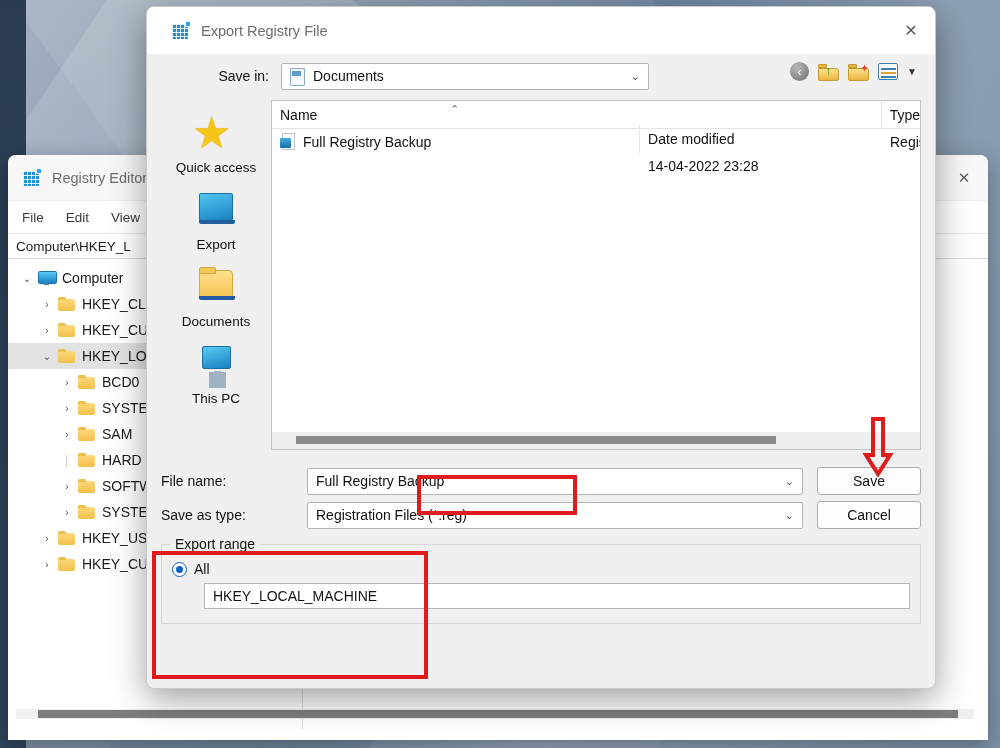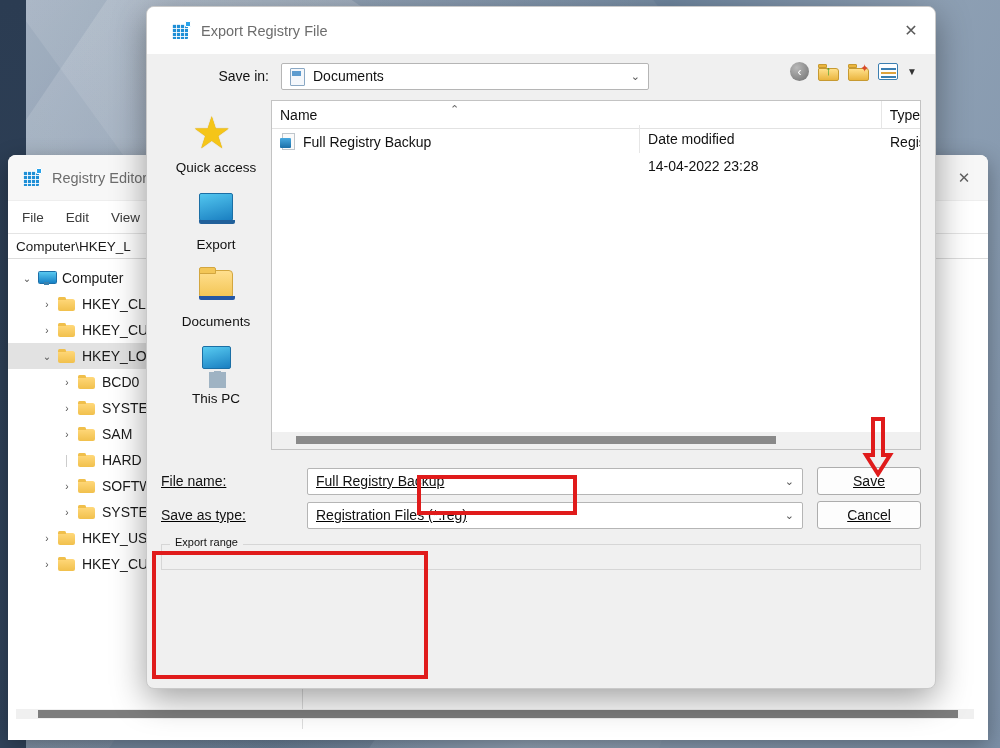--- a/index.html
+++ b/index.html
@@ -175,31 +175,31 @@
   .fl-row { display:flex; align-items:center; height:26px; font-size:14px; color:#111; }
   .fl-row .c { padding-left:8px; display:flex; align-items:center; height:26px; overflow:hidden; white-space:nowrap; }
   .regfile-ico { width:17px; height:18px; position:relative; margin-right:6px; flex:0 0 auto; }
   .regfile-ico .pg { position:absolute; left:2px; top:0; width:13px; height:17px;
      background:#fafafa; border:1px solid #bfc6cc; }
   .regfile-ico .bl { position:absolute; left:0px; top:5px; width:11px; height:10px;
      background:linear-gradient(180deg,#48a9e0,#1b6fa8); border-radius:1px; }
   .fl-hscroll { position:absolute; left:0; right:0; bottom:0; height:17px; background:#f0f0f0; }
   .fl-hscroll i { position:absolute; left:24px; top:4px; width:74%; height:8px; background:#8a8a8a; display:block; }
 
-  .form { margin-top:14px; padding-left:0;text-decoration:underline; }
+  .form { margin-top:14px; padding-left:0; }
   .frow { display:flex; align-items:center; height:34px; }
   .frow .lbl { width:146px; padding-left:0; font-size:14px; color:#111; }
   .frow .fld { flex:1; margin-right:14px; }
   .btn { width:104px; height:28px; background:#fdfdfd; border:1px solid #adadad; border-radius:3px;
      font-size:14px; color:#111; display:flex; align-items:center; justify-content:center; }
 
   .grp { margin:12px 0 0 0; border:1px solid #d6d6d6; background:#f0f0f0; position:relative;
      padding:10px 10px 14px 10px; }
   .grp .legend { position:absolute; top:-9px; left:8px; background:#f0f0f0; padding:0 5px;
-     font-size:11px; color:#111; }
+     font-size:14px; color:#111; }
   .radio-row { display:flex; align-items:center; height:28px; font-size:14px; color:#111; }
   .radio { width:15px; height:15px; border-radius:50%; border:1px solid #6f6f6f; background:#fff;
      margin-right:7px; position:relative; flex:0 0 auto; }
   .radio.on { border:1px solid #0a62c0; background:#fff; }
   .radio.on:after { content:""; position:absolute; left:3px; top:3px; width:7px; height:7px;
      border-radius:50%; background:#0a62c0; }
   .branch-input { margin-left:32px; height:26px; background:#fff; border:1px solid #b5b5b5;
      display:flex; align-items:center; padding-left:8px; font-size:14px; color:#111; }
 
   
@@ -419,22 +419,27 @@
             <span class="caret">⌄</span>
           </div>
         </div>
         <div class="btn">Cancel</div>
       </div>
     </div>
 
     <div class="grp">
       <span class="legend">Export range</span>
 
-
-
+      <div class="radio-row">
+        <span class="radio on"></span>
+        <span>All</span>
+      </div>
+
+
+      <div class="branch-input">HKEY_LOCAL_MACHINE</div>
     </div>
 
   </div>
 </div>
 
 <div class="redbox" id="red-filename"></div>
 <div class="redbox" id="red-exportrange"></div>
 <svg class="arrow-down" viewBox="0 0 32 60">
   <path d="M11 2 L21 2 L21 38 L28 38 L16 57 L4 38 L11 38 Z" fill="none" stroke="#e01b1b" stroke-width="4" stroke-linejoin="miter"></path>
 </svg>

